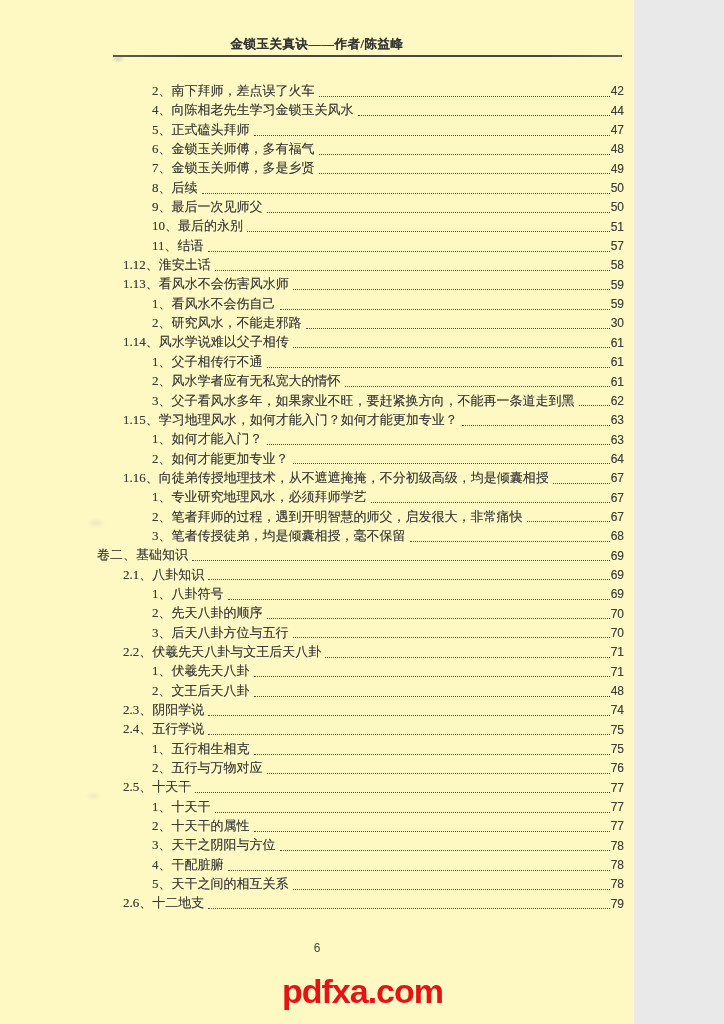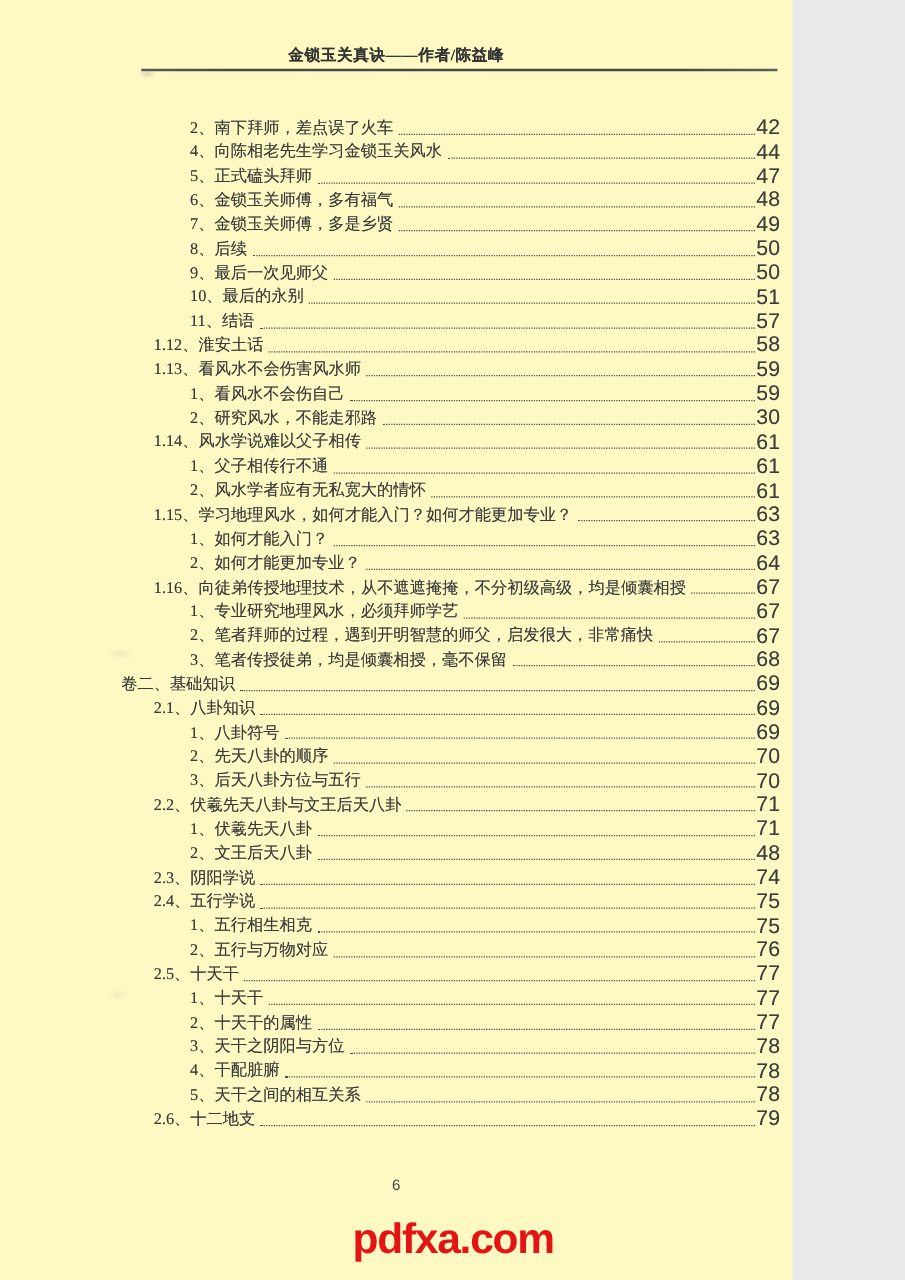--- a/index.html
+++ b/index.html
@@ -35,21 +35,21 @@
     text-shadow:0 0 .5px rgba(60,60,60,.65);
   }
   .header-rule {
     position:absolute; top:55px; left:113px;
     width:509px; height:2px;
     background:linear-gradient(90deg,#5a5a5a,#474747 15%,#474747 85%,#5f5f5f);
   }
 
   .toc {
     position:absolute;
-    top:92px; left:97px;
+    top:81px; left:97px;
     width:527px;
   }
   .toc-row {
     display:flex;
     align-items:flex-end;
     height:19.35px;
     overflow:hidden;
   }
   .toc-row .lbl {
     white-space:nowrap;
@@ -65,21 +65,21 @@
   .toc-row .leader {
     flex:1 1 auto;
     min-width:10px;
     border-bottom:1.5px dotted #4d4d4d;
     margin:0 1px 3.5px 4px;
     height:0;
   }
   .toc-row .pg {
     flex:0 0 auto;
     font-family:"Liberation Sans","DejaVu Sans",sans-serif;
-    font-size:17px;
+    font-size:12px;
     line-height:18px;
     color:#3c3c3c;
     text-shadow:0 0 .4px rgba(70,70,70,.5);
   }
 
   .footer-page-number {
     position:absolute; top:941px; left:0; right:0;
     text-align:center;
     font-family:"Liberation Sans","DejaVu Sans",sans-serif;
     font-size:12px;
@@ -178,20 +178,25 @@
       <div class="toc-row level-item">
         <span class="lbl">1、父子相传行不通</span>
         <span class="leader"></span>
         <span class="pg">61</span>
       </div>
       <div class="toc-row level-item">
         <span class="lbl">2、风水学者应有无私宽大的情怀</span>
         <span class="leader"></span>
         <span class="pg">61</span>
       </div>
+      <div class="toc-row level-item">
+        <span class="lbl">3、父子看风水多年，如果家业不旺，要赶紧换方向，不能再一条道走到黑</span>
+        <span class="leader"></span>
+        <span class="pg">62</span>
+      </div>
       <div class="toc-row level-section">
         <span class="lbl">1.15、学习地理风水，如何才能入门？如何才能更加专业？</span>
         <span class="leader"></span>
         <span class="pg">63</span>
       </div>
       <div class="toc-row level-item">
         <span class="lbl">1、如何才能入门？</span>
         <span class="leader"></span>
         <span class="pg">63</span>
       </div>

